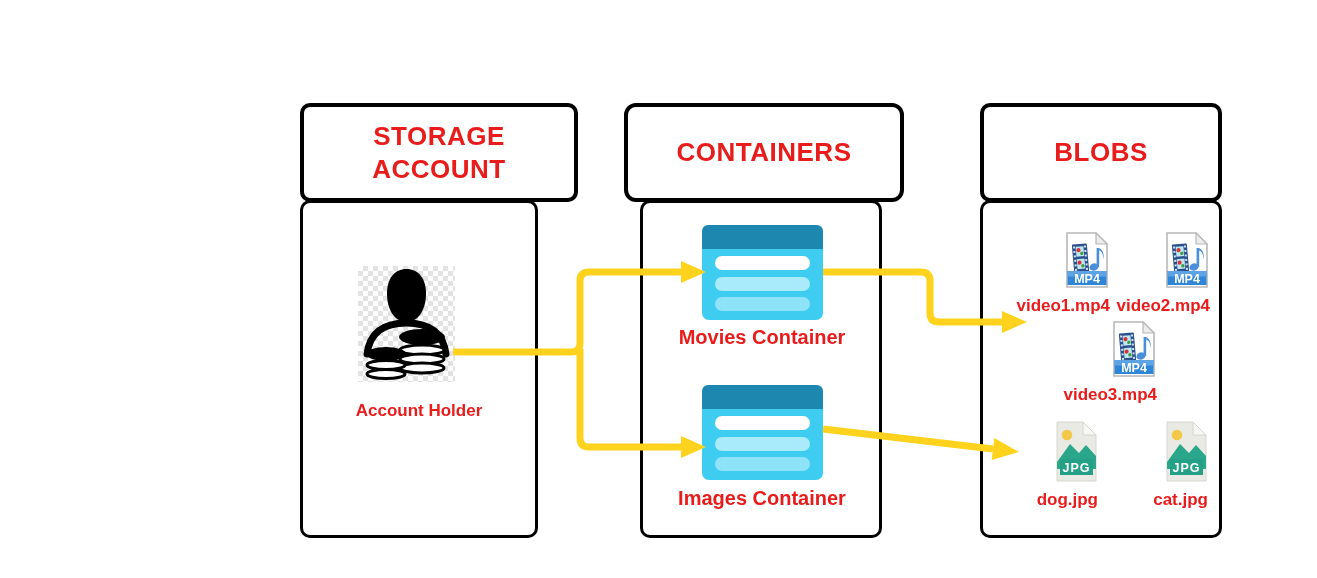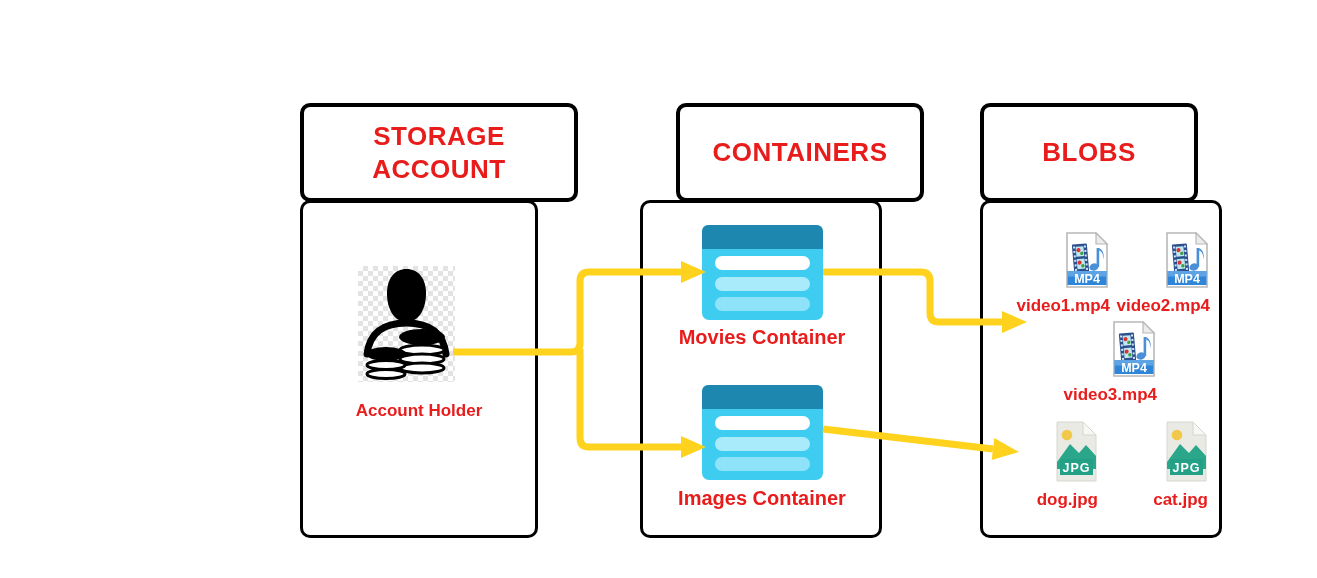--- a/index.html
+++ b/index.html
@@ -41,26 +41,26 @@
 </head>
 <body>
 
 <div class="canvas">
 
   <div class="panel-header" style="left:300px;width:278px;">
     <div class="panel-title">STORAGE ACCOUNT</div>
   </div>
   <div class="panel-body" style="left:300px;width:238px;"></div>
 
-  <div class="panel-header" style="left:676px;width:248px;">
+  <div class="panel-header" style="left:624px;width:280px;border-radius:12px;">
     <div class="panel-title">CONTAINERS</div>
   </div>
   <div class="panel-body" style="left:640px;width:242px;"></div>
 
-  <div class="panel-header" style="left:980px;width:218px;">
+  <div class="panel-header" style="left:980px;width:242px;">
     <div class="panel-title">BLOBS</div>
   </div>
   <div class="panel-body" style="left:980px;width:242px;"></div>
 
   <div class="holder-icon">
     <svg viewBox="0 0 97 116" width="97" height="116">
       <path d="M48.5,3 C60,3 68.5,12 68,29 C67.5,45 59.5,56 48.5,56 C37.5,56 29.5,45 29,29 C28.5,12 37,3 48.5,3 Z" fill="#000"></path>
       <path d="M9,88 C12,66 26,57 48.5,57 C71,57 85,66 88,88" stroke="#000" stroke-width="7" stroke-linecap="round" fill="none"></path>
       <ellipse cx="64" cy="71" rx="23" ry="8" fill="#000"></ellipse>
       <ellipse cx="64" cy="84" rx="22" ry="5" fill="#fff" stroke="#000" stroke-width="3"></ellipse>

